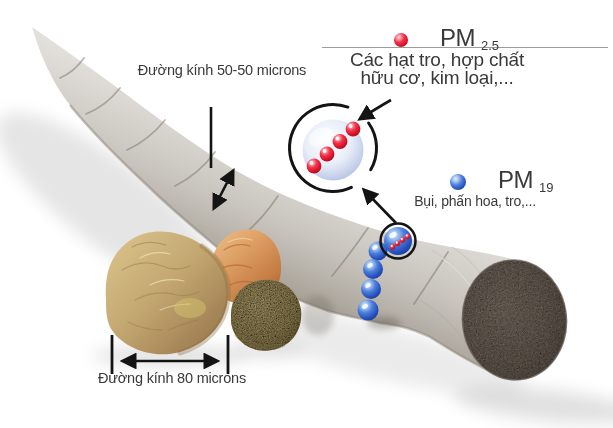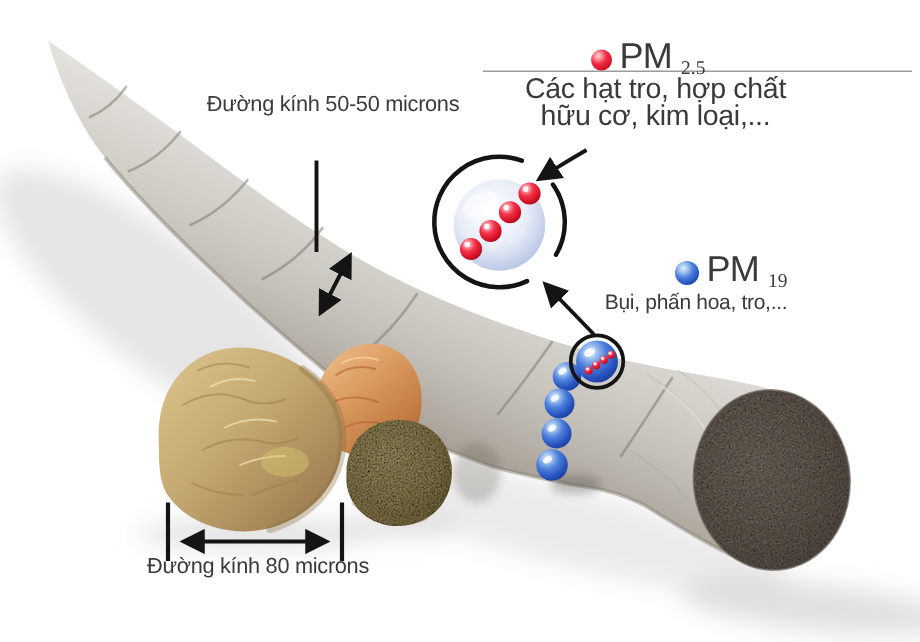--- a/index.html
+++ b/index.html
@@ -4,27 +4,27 @@
 <style>
   html,body{margin:0;padding:0;background:#fff;}
   .stage{
     position:relative;width:613px;height:428px;background:#fff;overflow:hidden;
     font-family:"Liberation Sans", sans-serif;color:#3a3a3a;
   }
   .stage svg.scene{position:absolute;left:0;top:0;}
   .label{position:absolute;text-align:center;color:#3a3a3a;letter-spacing:-0.2px;}
   .hair-label{left:112px;top:61px;width:220px;font-size:14.5px;line-height:18px;}
   .pm25-desc{left:327px;top:51px;width:220px;font-size:19px;line-height:18px;}
-  .pm10-desc{left:374px;top:193px;width:180px;font-size:14px;line-height:17px;}
+  .pm10-desc{left:385px;top:193px;width:180px;font-size:14px;line-height:17px;}
   .sand-label{left:72px;top:369px;width:200px;font-size:14.5px;line-height:19px;}
   .pm-header{position:absolute;display:flex;align-items:center;gap:5px;}
   .pm25-header{left:394px;top:25px;}
   .pm10-header{left:450px;top:167px;}
-  .pm-symbol{font-size:24px;letter-spacing:-0.5px;color:#3a3a3a;line-height:26px;}
-  .pm-sub{font-size:13px;position:relative;top:7px;margin-left:1px;font-family:Liberation Serif, serif;}
+  .pm-symbol{font-size:24px;letter-spacing:-0.5px;color:#3a3a3a;line-height:26px;margin-left:27px;}
+  .pm-sub{font-size:13px;position:relative;top:7px;margin-left:1px;}
   .dot{border-radius:50%;flex:0 0 auto;position:relative;top:2px;}
   .dot-red{width:14px;height:14px;
     background:radial-gradient(circle at 35% 30%, #ffd9dd 0%, #ff8e9b 18%, #ef3048 40%, #d81226 68%, #8e0b19 100%);}
   .dot-blue{width:16px;height:16px;
     background:radial-gradient(circle at 35% 30%, #e2eefc 0%, #a6c8f2 18%, #4e7fdb 42%, #2450bd 70%, #132e7e 100%);}
 </style>
 </head>
 <body>
 
 <div class="stage">

